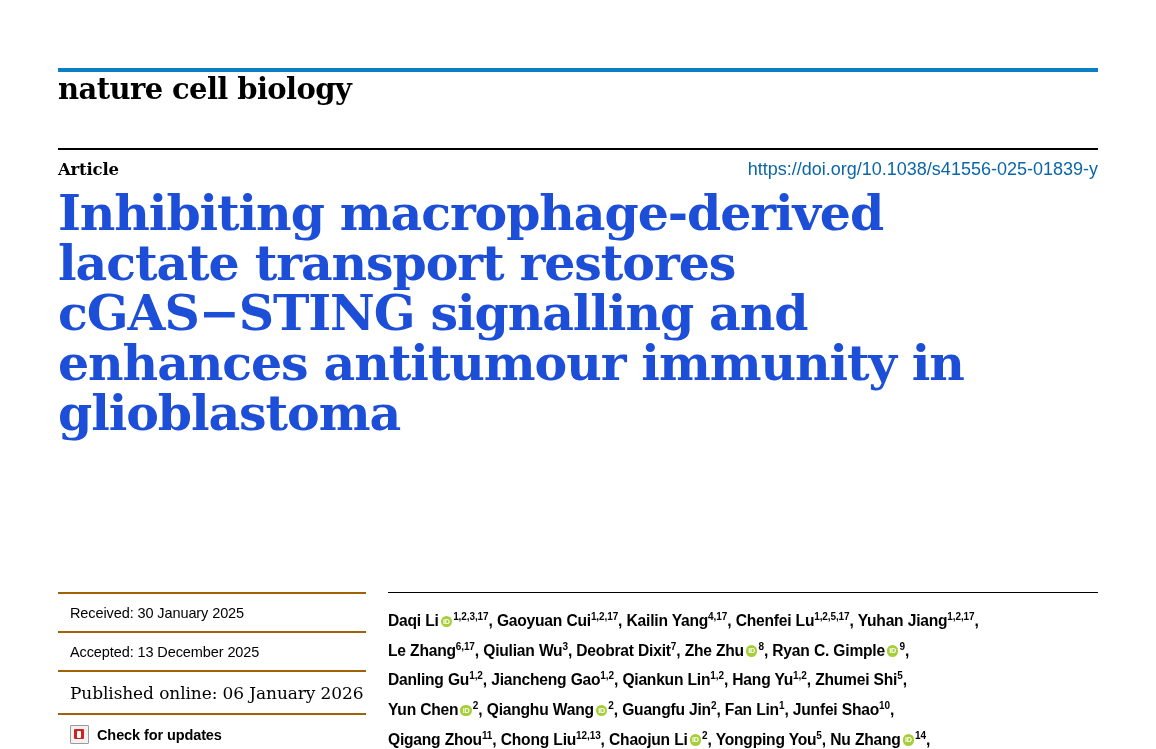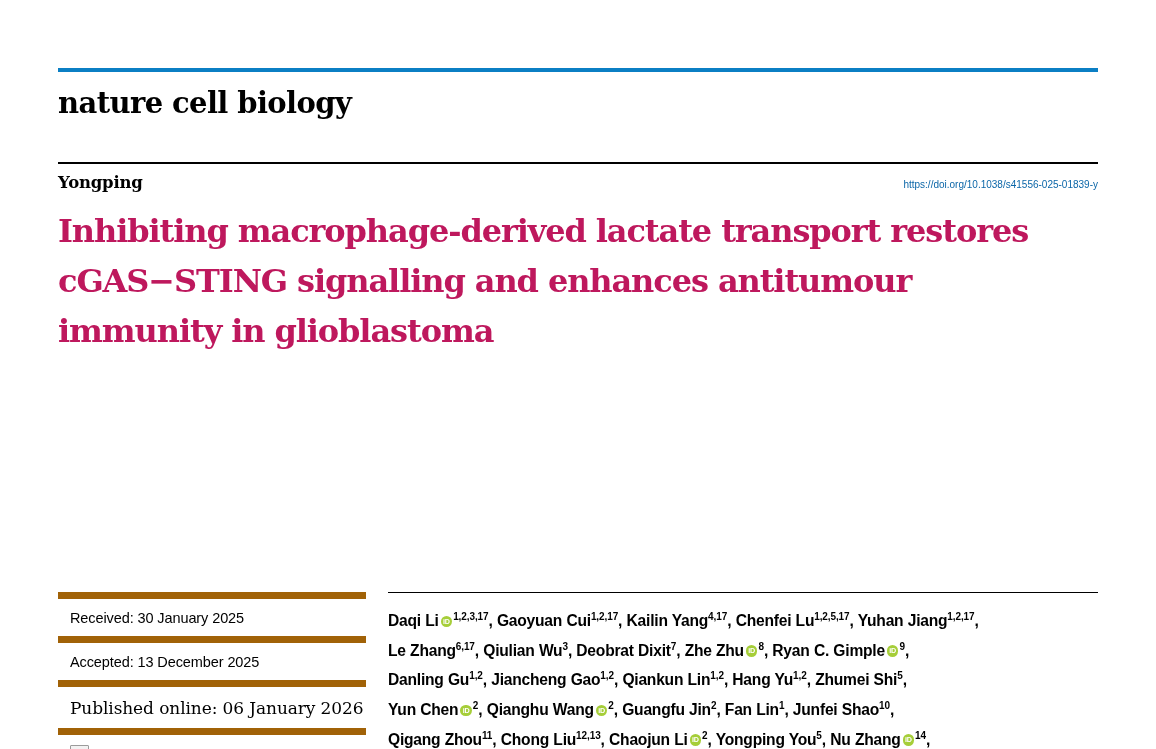--- a/index.html
+++ b/index.html
@@ -21,21 +21,20 @@
     box-sizing: border-box;
     padding: 0 58px;
   }
   .top-rule {
     margin-top: 68px;
     height: 4px;
     background: #0b7fc4;
     width: 1040px;
   }
   .journal-name {
-    margin-top: 14px;
     font-family: "DejaVu Serif", serif;
     font-weight: 700;
     font-size: 29px;
     letter-spacing: -0.6px;
     color: #000;
   }
   .meta-rule {
     margin-top: 42px;
     height: 2px;
     background: #000;
@@ -49,50 +48,50 @@
     margin-top: 9px;
   }
   .article-type {
     font-family: "DejaVu Serif", serif;
     font-weight: 700;
     font-size: 16.5px;
     letter-spacing: -0.2px;
   }
   .doi {
     font-family: "Liberation Sans", sans-serif;
-    font-size: 10px;
+    font-size: 18px;
     color: #0b66a8;
     text-decoration: none;
   }
   .title {
-    margin-top: 14px;
+    margin-top: 8px;
     width: 1010px;
     font-family: "DejaVu Serif", serif;
     font-weight: 700;
-    font-size: 32px;
+    font-size: 49px;
     line-height: 50px;
     letter-spacing: -1.1px;
-    color: #be185d;
+    color: #1d4ed8;
   }
   .lower {
     position: absolute;
     left: 58px;
     top: 524px;
     width: 1040px;
     display: flex;
     gap: 0px;
   }
   .dates-col {
     width: 330px;
     flex: 0 0 330px;
     padding-right: 22px;
     box-sizing: border-box;
   }
   .date-line {
-    border-top: 7px solid #a16207;
+    border-top: 2px solid #a16207;
   }
   .date-item {
     font-family: "Liberation Sans", sans-serif;
     font-size: 14.5px;
     padding: 11px 0 10px 12px;
     letter-spacing: -0.1px;
   }
   .date-item.serif {
     font-family: "DejaVu Serif", serif;
     font-size: 17px;
@@ -189,21 +188,21 @@
 
 <div class="page">
 
   <div class="top-rule"></div>
 
   <div class="journal-name">nature cell biology</div>
 
   <div class="meta-rule"></div>
 
   <div class="meta-row">
-    <div class="article-type">Yongping</div>
+    <div class="article-type">Article</div>
     <a class="doi" href="#">https://doi.org/10.1038/s41556-025-01839-y</a>
   </div>
 
   <h1 class="title">Inhibiting macrophage-derived lactate transport restores cGAS−STING signalling and enhances antitumour immunity in glioblastoma</h1>
 
   <div class="lower">
 
     <div class="dates-col">
       <div class="date-line">
         <div class="date-item">Received: 30 January 2025</div>

